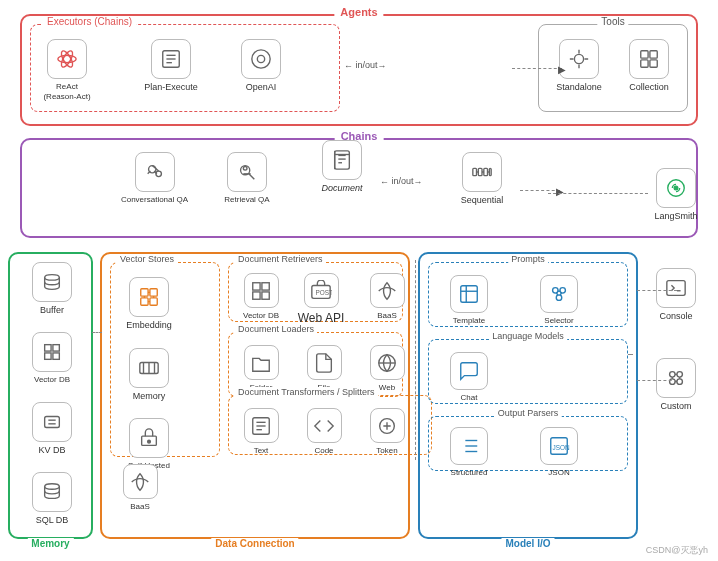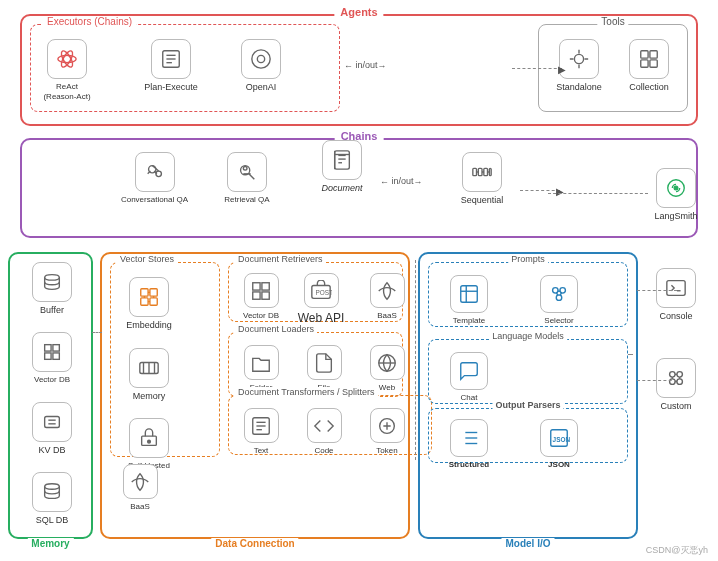--- a/index.html
+++ b/index.html
@@ -249,26 +249,25 @@
       transform: translateX(-50%);
       background: #fff;
       color: #555;
       font-size: 9px;
       padding: 0 3px;
       white-space: nowrap;
     }
     
     .outparsers-box {
       position: absolute;
-      top: 154px; left: 8px;
+      top: 162px; left: 8px;
       width: 200px;
       height: 55px;
       border: 1.5px dashed #2980b9;
       border-radius: 8px;
-      font-weight: bold;
     }
     .outparsers-label {
       position: absolute;
       top: -9px; left: 50%;
       transform: translateX(-50%);
       background: #fff;
       color: #555;
       font-size: 9px;
       padding: 0 3px;
     }

